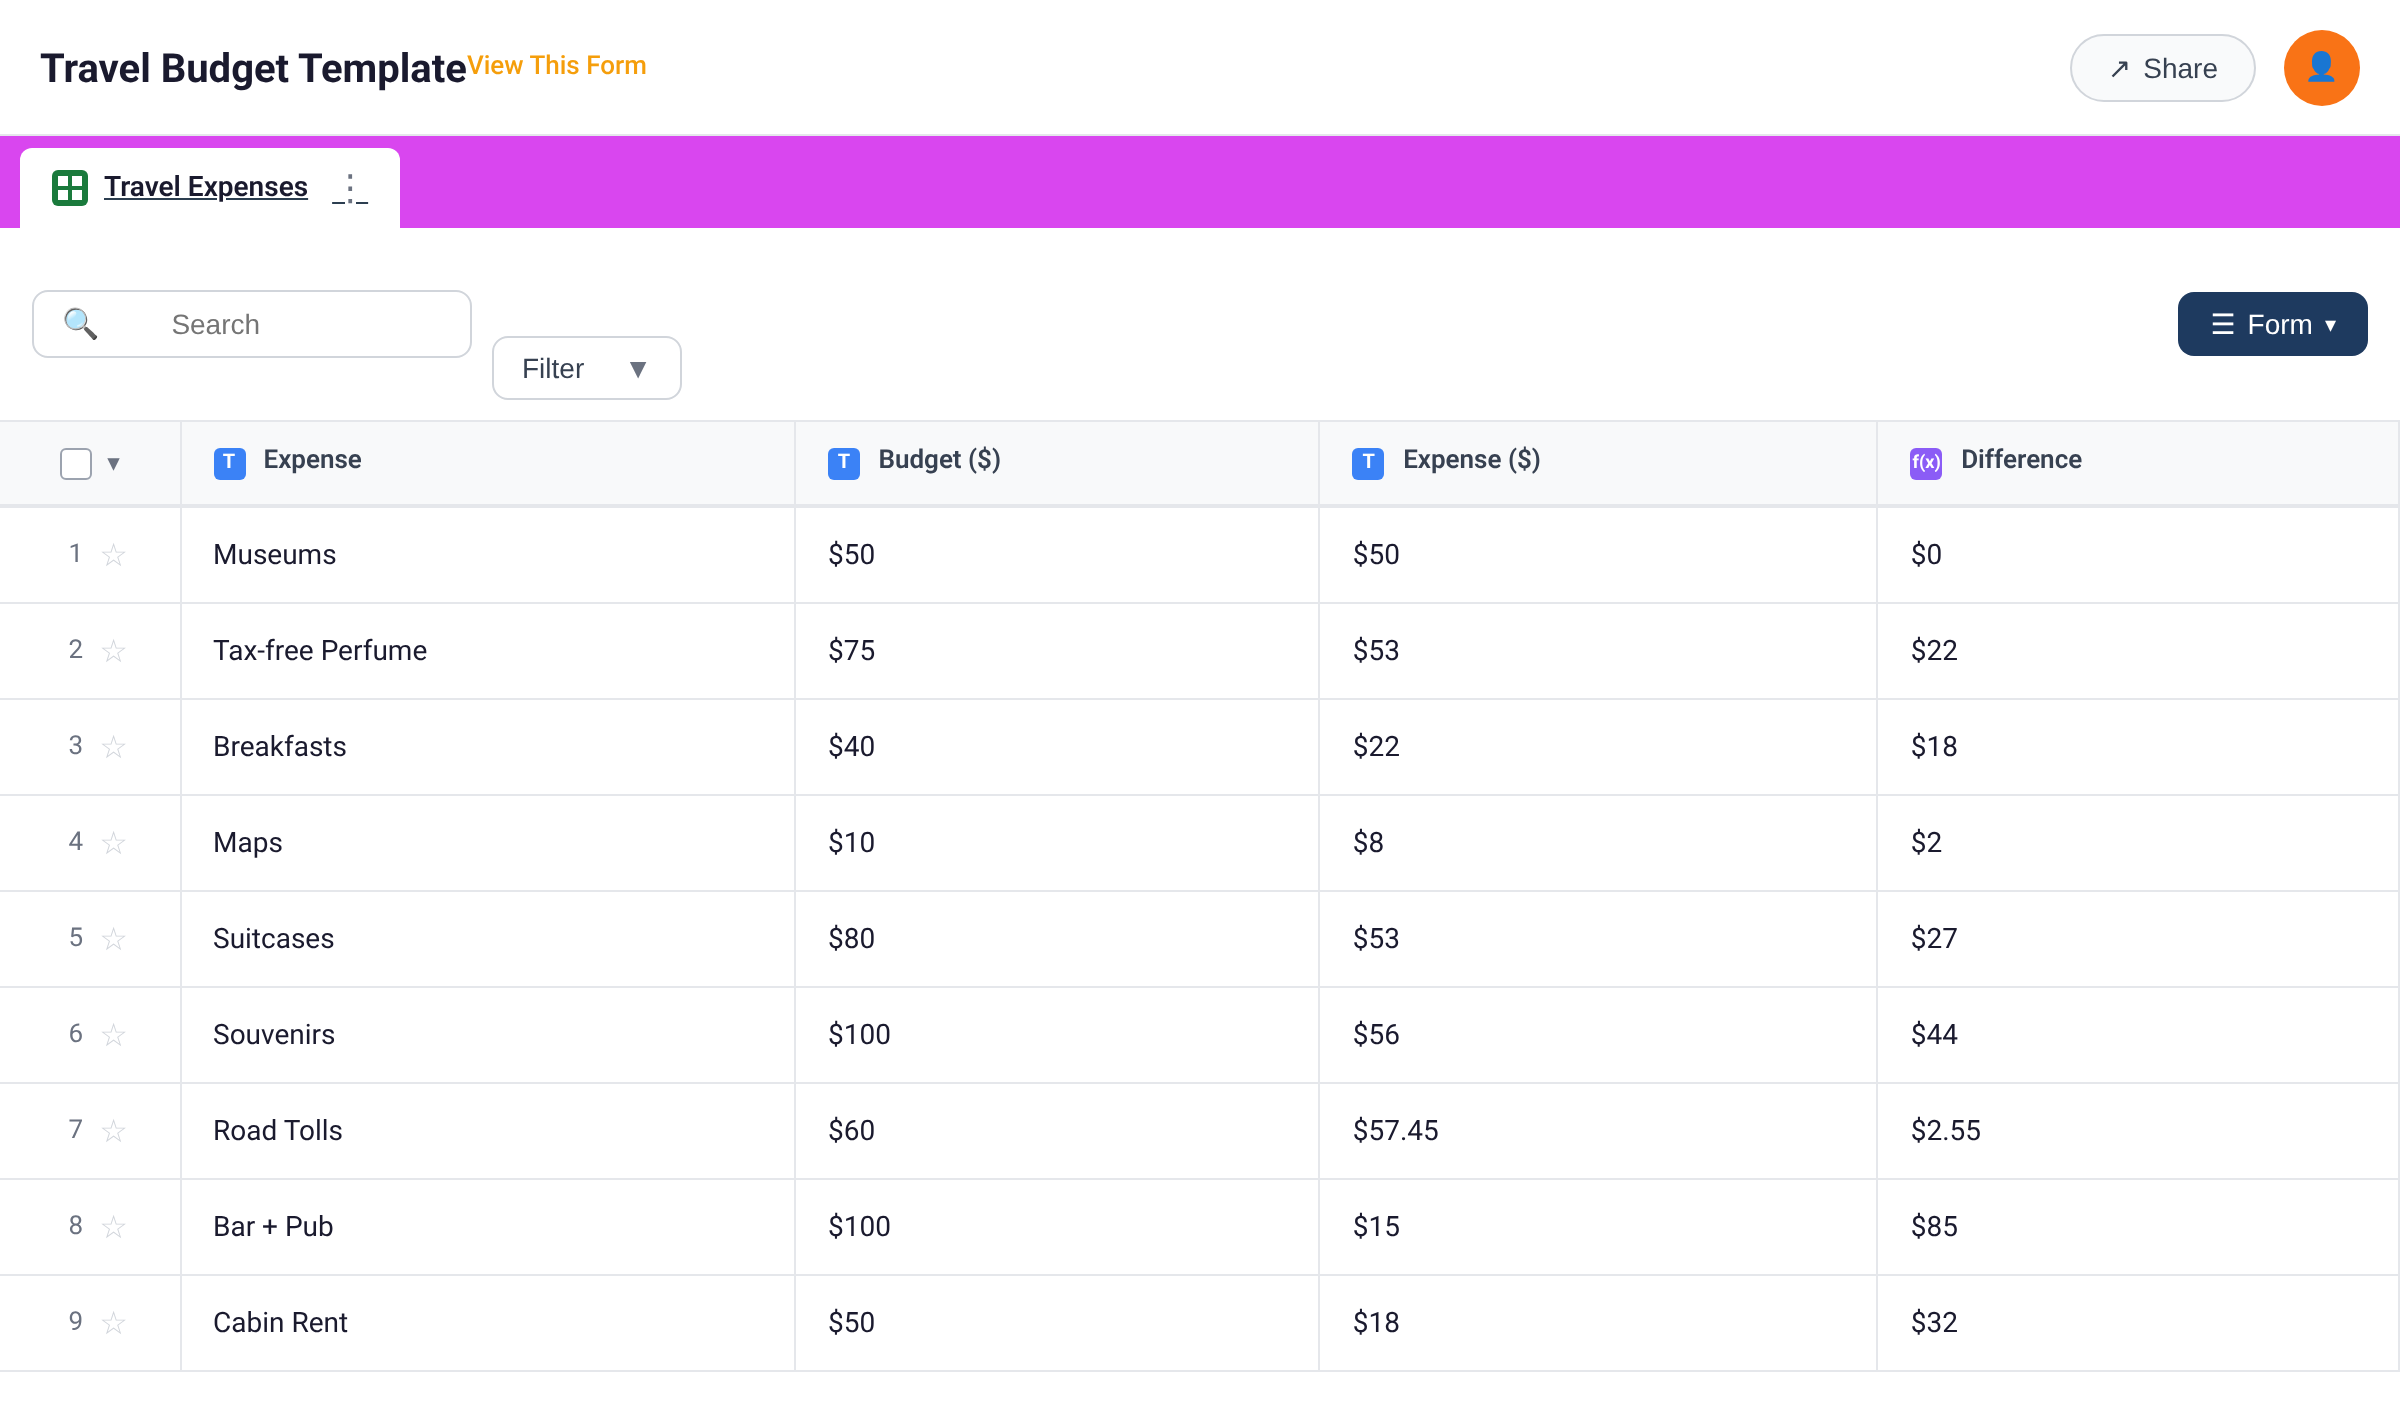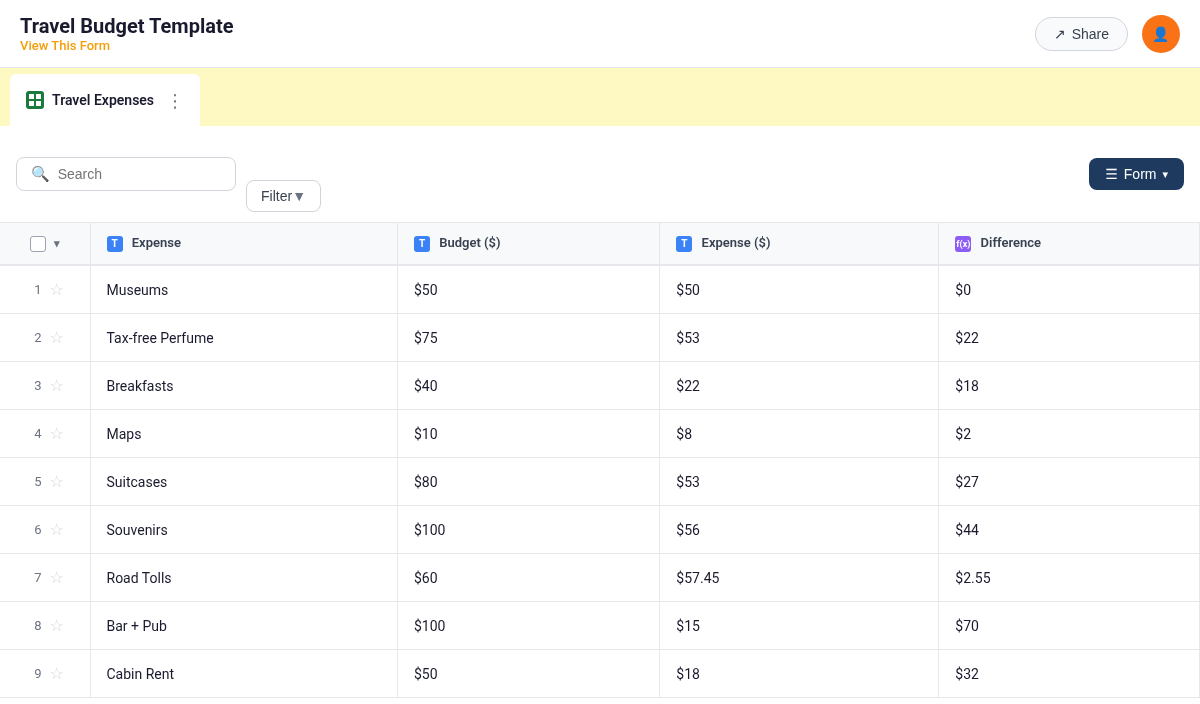--- a/index.html
+++ b/index.html
@@ -33,22 +33,22 @@
       margin: 0 12px;
     }
     .tables-label {
       font-size: 15px;
       color: #6b7280;
       font-weight: 500;
     }
     .header-center {
       flex: 1;
       display: flex;
-      flex-direction: column;
-      align-items: flex-start;
+      flex-direction: row;
+      align-items: center;
     }
     .header-title {
       font-size: 20px;
       font-weight: 700;
       color: #1a1a2e;
     }
     .header-subtitle {
       font-size: 13px;
       color: #f59e0b;
       font-weight: 500;
@@ -82,25 +82,26 @@
       display: flex;
       align-items: center;
       justify-content: center;
       color: #fff;
       font-size: 14px;
       font-weight: 700;
     }
 
     
     .tab-bar {
-      background: #fef9c3;
+      background: #d946ef;
       display: flex;
       align-items: stretch;
       padding: 0 10px;
-      height: 58px;
+      height: 46px;
+      text-decoration: underline;
     }
     .tab-item {
       display: flex;
       align-items: center;
       gap: 8px;
       padding: 0 16px;
       background: #fff;
       border-radius: 6px 6px 0 0;
       margin-top: 6px;
       cursor: pointer;
@@ -145,25 +146,26 @@
       width: 220px;
       background: #fff;
     }
     .search-box input {
       border: none;
       outline: none;
       font-size: 14px;
       color: #6b7280;
       background: transparent;
       width: 100%;
+      margin-left: 28px;
     }
     .filter-btn {
       display: flex;
       align-items: center;
-      gap: 0;
+      gap: 20px;
       border: 1.5px solid #d1d5db;
       border-radius: 8px;
       padding: 7px 14px;
       font-size: 14px;
       color: #374151;
       background: #fff;
       cursor: pointer;
       margin-top: 44px;
     }
     .toolbar-spacer { flex: 1; }
@@ -501,21 +503,21 @@
     <td>
       <span>Bar + Pub</span>
     </td>
     <td>
       <span>$100</span>
     </td>
     <td>
       <span>$15</span>
     </td>
     <td>
-      <span>$70</span>
+      <span>$85</span>
     </td>
   </tr>
         <tr>
     <td>
       <div class="row-meta">
         <span class="row-num">9</span>
         <span class="star-icon">☆</span>
       </div>
     </td>
     <td>

